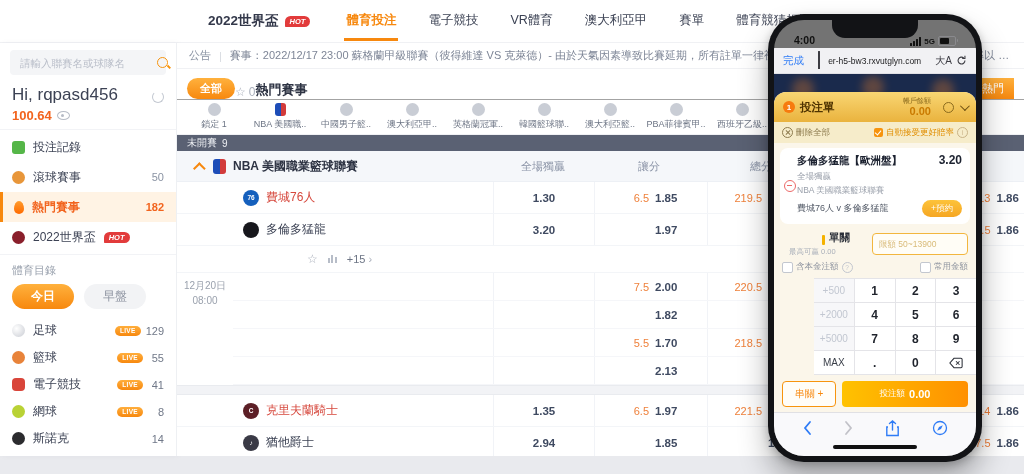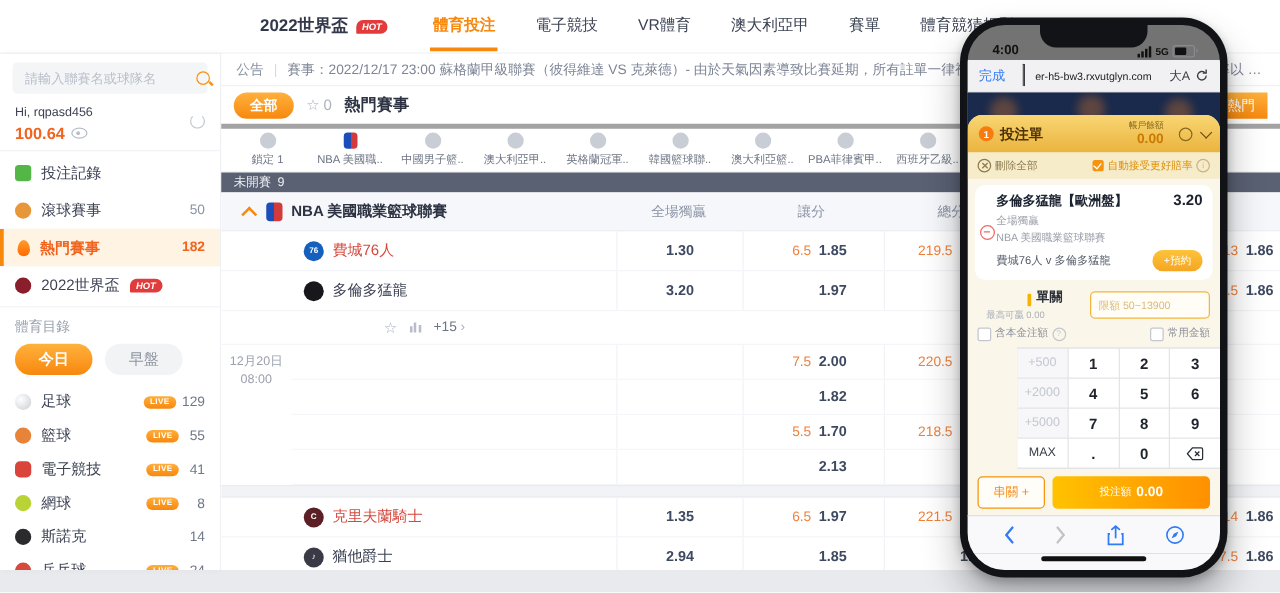--- a/index.html
+++ b/index.html
@@ -23,21 +23,21 @@
   .body-row{display:flex;height:413px;}
 
   
   .sidebar{width:176px;border-right:1px solid #eef0f3;box-shadow:2px 0 6px rgba(40,50,80,.04);display:flex;flex-direction:column;font-size:12px;flex:none;}
   .search{margin:7px 10px 6px;background:#f4f5f7;border-radius:4px;height:25px;display:flex;align-items:center;padding:0 8px;}
   .search input{border:0;background:transparent;outline:none;flex:1;font-size:10.5px;color:#5b6270;font-family:inherit;}
   .search input::placeholder{color:#b9bec9;}
   .search-glyph{width:9px;height:9px;border:1.6px solid #f7940e;border-radius:50%;position:relative;flex:none;}
   .search-glyph::after{content:"";position:absolute;width:4px;height:1.6px;background:#f7940e;transform:rotate(45deg);right:-4px;bottom:-1px;}
   .userbox{padding:4px 12px 6px;position:relative;border-bottom:1px solid #f2f3f6;}
-  .greet{color:#3c4254;font-size:10px;}
+  .greet{color:#3c4254;font-size:17px;}
   .balance-row{display:flex;align-items:center;gap:5px;margin-top:3px;}
   .balance{color:#f2641e;font-weight:bold;font-size:13px;}
   .eye{width:11px;height:7px;border:1.2px solid #b7bcc6;border-radius:50%;position:relative;}
   .eye::after{content:"";position:absolute;left:3px;top:1.5px;width:3px;height:3px;border-radius:50%;background:#b7bcc6;}
   .refresh-mini{position:absolute;right:12px;top:10px;width:10px;height:10px;border:1.4px solid #c3c8d1;border-radius:50%;border-top-color:transparent;}
   .menu{padding:2px 0;border-bottom:1px solid #f2f3f6;}
   .menu-item{height:30px;display:flex;align-items:center;gap:8px;padding:0 12px;cursor:pointer;}
   .menu-item.active{background:#fff3e4;box-shadow:inset 3px 0 0 #f7880e;}
   .menu-item.active .mi-label{color:#f2641e;font-weight:bold;}
   .menu-item.active .mi-count{color:#f2641e;font-weight:bold;}
@@ -56,21 +56,21 @@
   .sp-right{margin-left:auto;display:flex;align-items:center;gap:5px;}
   .live-pill{background:linear-gradient(#ffae3c,#f7880e);color:#fff;font-size:6.5px;font-weight:bold;padding:1.5px 5px;border-radius:7px;letter-spacing:.3px;}
   .sp-count{color:#707888;font-size:11px;min-width:16px;text-align:right;}
 
   
   .main{flex:1;display:flex;flex-direction:column;min-width:0;background:#fff;}
   .announce{height:25px;display:flex;align-items:center;gap:8px;padding:0 12px;border-bottom:1px solid #f0f1f4;font-size:11px;color:#7d8596;}
   .announce .a-label{color:#8a93a3;}
   .a-sep{color:#d7dae0;}
   .a-text{white-space:nowrap;overflow:hidden;text-overflow:ellipsis;flex:1;}
-  .toolbar{height:30px;display:flex;align-items:center;gap:10px;padding:0 10px;border-bottom:4px solid #a3a3a3;}
+  .toolbar{height:30px;display:flex;align-items:flex-end;padding:0 10px;border-bottom:1px solid #a3a3a3;}
   .pill-all{background:linear-gradient(#ffb13d,#f7880e);color:#fff;font-size:11px;font-weight:bold;border-radius:12px;padding:3px 13px;cursor:pointer;}
   .star-box{display:flex;align-items:center;gap:3px;color:#aab0bc;font-size:12px;cursor:pointer;}
   .tb-title{font-size:13px;font-weight:bold;color:#2d3343;}
   .tb-right{margin-left:auto;display:flex;align-items:center;gap:6px;color:#6c7484;font-size:11px;}
   .chev-down{width:6px;height:6px;border-right:1.4px solid #9aa2ae;border-bottom:1.4px solid #9aa2ae;transform:rotate(45deg) translateY(-2px);}
   .pill-hot{background:linear-gradient(#ffb13d,#f7880e);color:#fff;font-size:11px;border-radius:12px 0 0 12px;padding:3px 10px;cursor:pointer;}
   .chips{height:34px;display:flex;align-items:center;padding:0 4px;border-bottom:1px solid #f0f1f4;}
   .chip{width:66px;display:flex;flex-direction:column;align-items:center;gap:2px;cursor:pointer;}
   .chip-icon{width:13px;height:13px;border-radius:50%;background:#c9cdd5;}
   .chip-icon.nba{background:linear-gradient(90deg,#1d4db8 55%,#d23b3b 55%);border-radius:3px;width:11px;}

